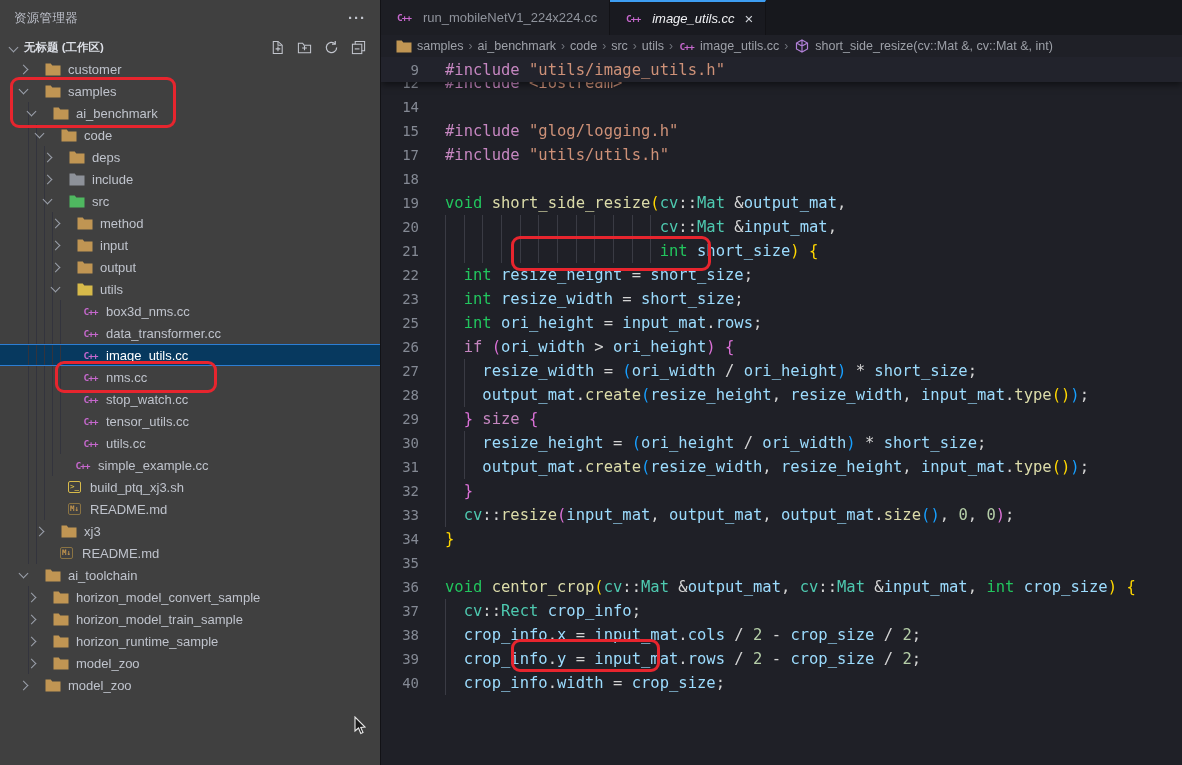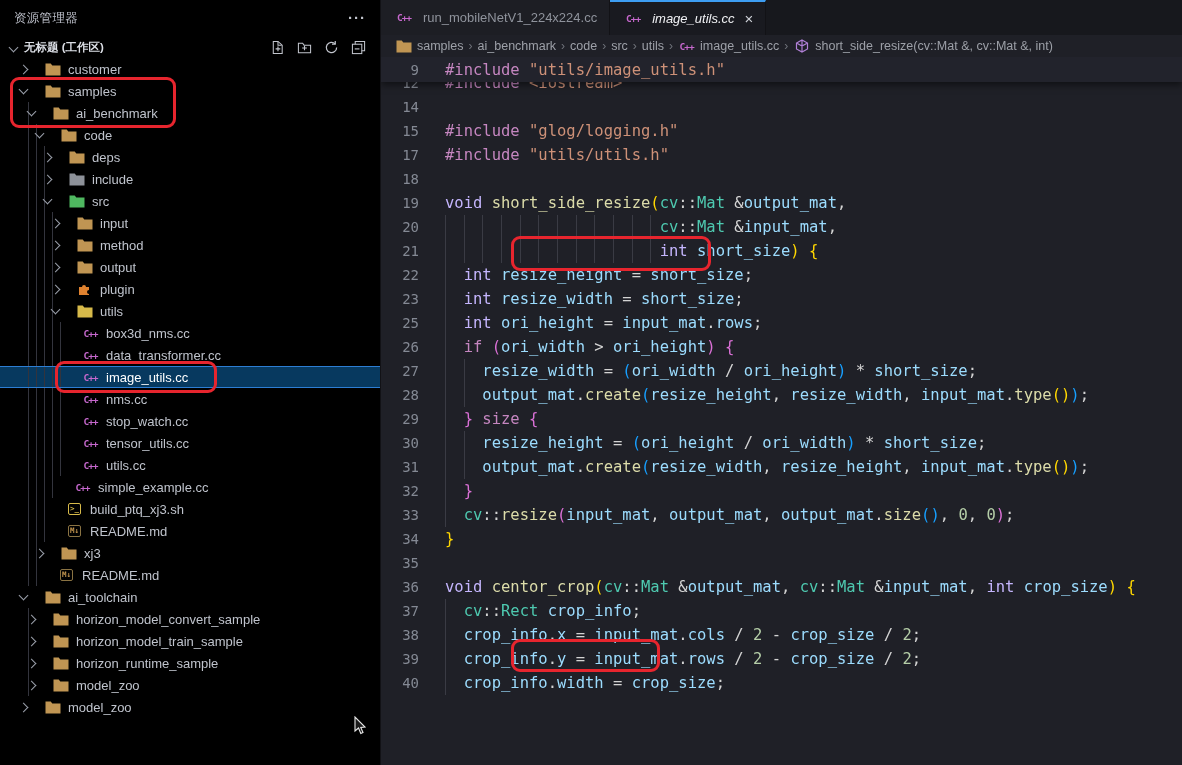--- a/index.html
+++ b/index.html
@@ -2,21 +2,21 @@
 <html><head>
 <meta charset="utf-8">
 <style>
   * { margin:0; padding:0; box-sizing:border-box; }
   html,body { width:1182px; height:765px; overflow:hidden; background:#17181d;
     font-family:"Liberation Sans", sans-serif; }
   #app { position:relative; width:1182px; height:765px; }
 
   
   #sidebar { position:absolute; left:0; top:0; width:381px; height:765px;
-    background:#000000; color:#b9bdc7; border-right:1px solid #121216; }
+    background:#404040; color:#b9bdc7; border-right:1px solid #121216; }
   #sb-title-row { height:36px; display:flex; align-items:center; padding:0 14px; }
   #sb-title { font-size:12.5px; color:#bcbfc9; letter-spacing:.3px; }
   #sb-more { margin-left:auto; color:#c2c5cd; font-size:15px; font-weight:bold; letter-spacing:1px;
     cursor:pointer; line-height:10px; }
   #sb-section { height:22px; display:flex; align-items:center; padding:0 8px 0 4px; }
   #sb-section .chev { margin:0 3px 0 6px; }
   #sb-section-label { font-size:11.5px; font-weight:bold; color:#dcdfe6; margin-left:4px; white-space:nowrap; }
   #sb-actions { margin-left:auto; display:flex; align-items:center; gap:12px; padding-right:6px; }
   #sb-actions svg { display:block; cursor:pointer; }
 
@@ -62,21 +62,21 @@
   .cl.active { border-top:1px solid #3c3d46; border-bottom:1px solid #3c3d46; height:24px; }
   .lnum { width:64px; flex:none; text-align:right; padding-right:26px; color:#848994; font-size:14px; }
   .cl.active .lnum { color:#d8dbe2; }
   .ctext { position:relative; white-space:pre; flex:1; color:#d4d4d4; }
   .ig { position:absolute; top:0; bottom:0; width:1px; background:#3a3b44; }
   #sticky { position:absolute; top:0; left:0; right:0; height:25px; background:#22232c;
     box-shadow:0 3px 7px rgba(0,0,0,.5); display:flex; align-items:center; z-index:6;
     font-family:"DejaVu Sans Mono", monospace; font-size:15.5px; }
   #sticky .lnum { line-height:25px; }
   
-  .k { color:#c4b5fd; }  .c { color:#c586c0; }  .s { color:#ce9178; }
+  .k { color:#22c55e; }  .c { color:#c586c0; }  .s { color:#ce9178; }
   .f { color:#dcdcaa; }  .t { color:#4ec9b0; }  .v { color:#9cdcfe; }
   .n { color:#b5cea8; }  .p { color:#d4d4d4; }
   .y { color:#ffd700; }  .m { color:#da70d6; }  .u { color:#179fff; }
 
   
   .ann { position:absolute; border:3.5px solid #e7252e; border-radius:9px; z-index:20; pointer-events:none; }
   #cursor { position:absolute; z-index:30; }
 </style>
 </head>
 <body>
@@ -209,66 +209,51 @@
           <span class="guide" style="left: 44px;"></span>
           <span class="guide" style="left: 52px;"></span>
           <span style="width: 52px; flex: 0 0 auto;"></span>
           <span class="chev closed"></span>
           <span class="chev-space"></span>
           <span class="ticon">
             <svg width="16" height="13" viewBox="0 0 16 13">
               <path d="M.5.5h5.2l1.6 2h8.2v10H.5z" fill="#c09553"></path>
             </svg>
           </span>
+          <span>method</span>
+        </div>
+        <div class="trow">
+          <span class="guide" style="left: 28px;"></span>
+          <span class="guide" style="left: 36px;"></span>
+          <span class="guide" style="left: 44px;"></span>
+          <span class="guide" style="left: 52px;"></span>
+          <span style="width: 52px; flex: 0 0 auto;"></span>
+          <span class="chev closed"></span>
+          <span class="chev-space"></span>
+          <span class="ticon">
+            <svg width="16" height="13" viewBox="0 0 16 13">
+              <path d="M.5.5h5.2l1.6 2h8.2v10H.5z" fill="#c09553"></path>
+            </svg>
+          </span>
           <span>input</span>
         </div>
         <div class="trow">
           <span class="guide" style="left: 28px;"></span>
           <span class="guide" style="left: 36px;"></span>
           <span class="guide" style="left: 44px;"></span>
           <span class="guide" style="left: 52px;"></span>
           <span style="width: 52px; flex: 0 0 auto;"></span>
           <span class="chev closed"></span>
           <span class="chev-space"></span>
           <span class="ticon">
             <svg width="16" height="13" viewBox="0 0 16 13">
               <path d="M.5.5h5.2l1.6 2h8.2v10H.5z" fill="#c09553"></path>
             </svg>
           </span>
-          <span>method</span>
-        </div>
-        <div class="trow">
-          <span class="guide" style="left: 28px;"></span>
-          <span class="guide" style="left: 36px;"></span>
-          <span class="guide" style="left: 44px;"></span>
-          <span class="guide" style="left: 52px;"></span>
-          <span style="width: 52px; flex: 0 0 auto;"></span>
-          <span class="chev closed"></span>
-          <span class="chev-space"></span>
-          <span class="ticon">
-            <svg width="16" height="13" viewBox="0 0 16 13">
-              <path d="M.5.5h5.2l1.6 2h8.2v10H.5z" fill="#c09553"></path>
-            </svg>
-          </span>
           <span>output</span>
-        </div>
-        <div class="trow">
-          <span class="guide" style="left: 28px;"></span>
-          <span class="guide" style="left: 36px;"></span>
-          <span class="guide" style="left: 44px;"></span>
-          <span class="guide" style="left: 52px;"></span>
-          <span style="width: 52px; flex: 0 0 auto;"></span>
-          <span class="chev closed"></span>
-          <span class="chev-space"></span>
-          <span class="ticon">
-            <svg width="14" height="14" viewBox="0 0 14 14">
-              <path d="M1 5h3a2 2 0 1 1 4 0h3v3a2 2 0 1 0 0 4v1H1z" fill="#e0822f"></path>
-            </svg>
-          </span>
-          <span>plugin</span>
         </div>
         <div class="trow">
           <span class="guide" style="left: 28px;"></span>
           <span class="guide" style="left: 36px;"></span>
           <span class="guide" style="left: 44px;"></span>
           <span class="guide" style="left: 52px;"></span>
           <span style="width: 52px; flex: 0 0 auto;"></span>
           <span class="chev open"></span>
           <span class="chev-space"></span>
           <span class="ticon">

